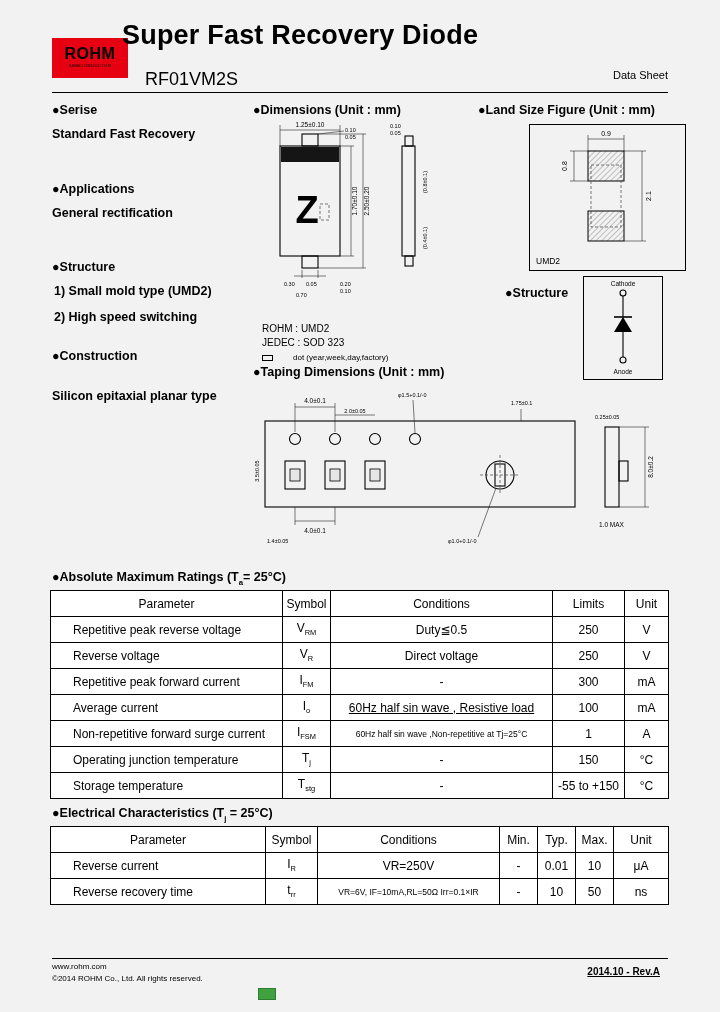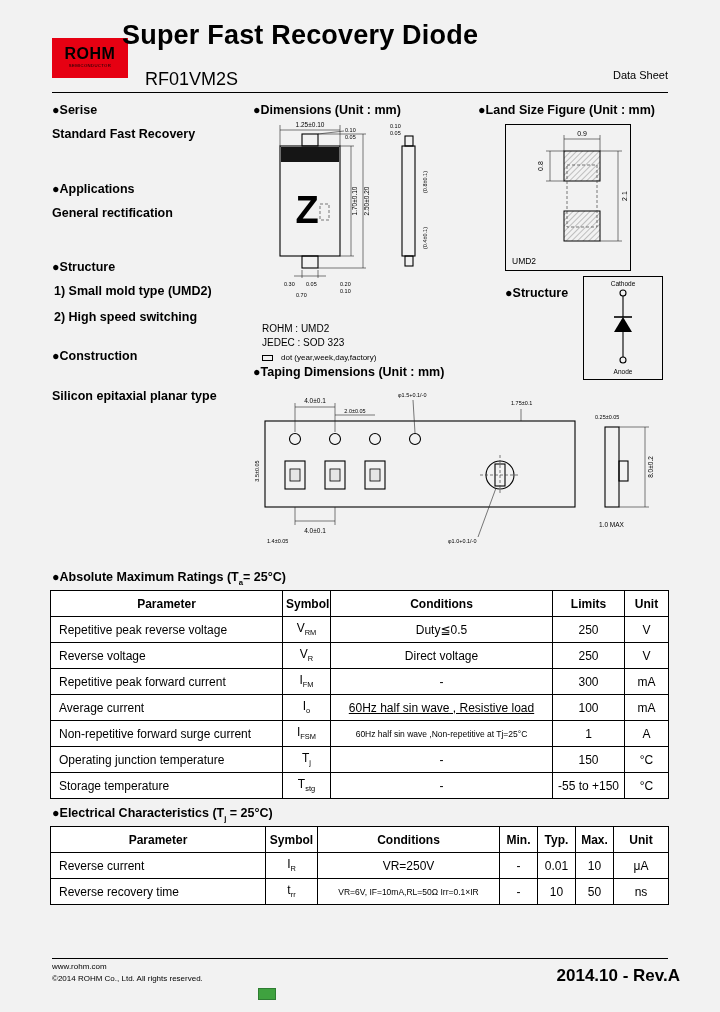--- a/index.html
+++ b/index.html
@@ -24,40 +24,40 @@
   
   .figbox { border:1px solid #000; background:transparent; }
   svg text { fill:#000; font-family:"Liberation Sans", sans-serif; }
   .t5 { font-size:5.5px; } .t6 { font-size:6.5px; } .t7 { font-size:7px; }
   .t8 { font-size:8.5px; } .mid { text-anchor:middle; }
   .oline { stroke:#000; stroke-width:1.1; fill:none; }
   .dline { stroke:#222; stroke-width:.6; fill:none; }
   .dash  { stroke:#444; stroke-width:.7; fill:none; stroke-dasharray:3 2; }
 
   .pkg { font-size:10px; line-height:14px; }
-  .dotnote { font-size:8px; margin-top:3px; display:flex; align-items:center; gap:8px; }
+  .dotnote { font-size:8px; margin-top:3px; display:flex; align-items:center; gap:20px; }
   .dotbox { width:11px; height:6px; border:1px solid #000; display:inline-block; }
 
   
   table { border-collapse:collapse; background:#fff; border:1.5px solid #000; table-layout:fixed; }
   th, td { border:1px solid #000; font-size:12px; height:26px; padding:0 3px; overflow:hidden; }
-  th { font-weight:bold; text-align:center; }
-  td.param { text-align:left; padding-left:8px; }
+  th { font-weight:normal; text-align:center; }
+  td.param { text-align:left; padding-left:22px; }
   td.c { text-align:center; }
   .cond-s  { font-size:12px;text-decoration:underline; }
   .cond-xs { font-size:8.5px; }
   sub { font-size:.62em; }
   td.b { font-weight:bold; }
 
   
   .ftr-rule { left:52px; top:958px; width:616px; height:1px; background:#000; }
   .ftr-url { left:52px; top:962px; font-size:8px; }
   .ftr-copy { left:52px; top:974px; font-size:8px; }
   .ftr-page { left:0; top:968px; width:720px; text-align:center; font-size:11px; }
-  .ftr-rev { right:40px; top:966px; font-size:17px; font-weight:bold; }
+  .ftr-rev { right:60px; top:966px; font-size:10px; font-weight:bold;text-decoration:underline; }
   .ftr-mark { left:258px; top:988px; width:18px; height:12px; background:#3fa23f; border:1px solid #2e7d32; }
 </style>
 </head>
 <body>
 
 <div class="page">
 
   <div class="abs logo">
     <div class="logo-main">ROHM</div>
     <div class="logo-sub">SEMICONDUCTOR</div>
@@ -126,21 +126,21 @@
   <div class="abs" style="left:262px;top:322px">
     <div class="pkg">ROHM : UMD2</div>
     <div class="pkg">JEDEC : SOD 323</div>
     <div class="dotnote">
       <span class="dotbox"></span>
       <span>dot (year,week,day,factory)</span>
     </div>
   </div>
 
   <div class="abs sec-h" style="left:478px;top:103px">●Land Size Figure (Unit : mm)</div>
-  <div class="abs figbox" style="left:505px;top:124px;width:126px;height:147px">
+  <div class="abs figbox" style="left:529px;top:124px;width:157px;height:147px">
     <svg width="155" height="145" viewBox="0 0 155 145">
       <defs>
         <pattern id="hatch" width="4" height="4" patternUnits="userSpaceOnUse" patternTransform="rotate(45)">
           <line x1="0" y1="0" x2="0" y2="4" stroke="#9a9a9a" stroke-width="1.2"></line>
         </pattern>
       </defs>
       <rect x="58" y="26" width="36" height="30" fill="url(#hatch)" stroke="#000"></rect>
       <rect x="58" y="86" width="36" height="30" fill="url(#hatch)" stroke="#000"></rect>
       <rect class="dash" x="61" y="40" width="30" height="62"></rect>
       <line class="dline" x1="58" y1="26" x2="58" y2="10"></line>

